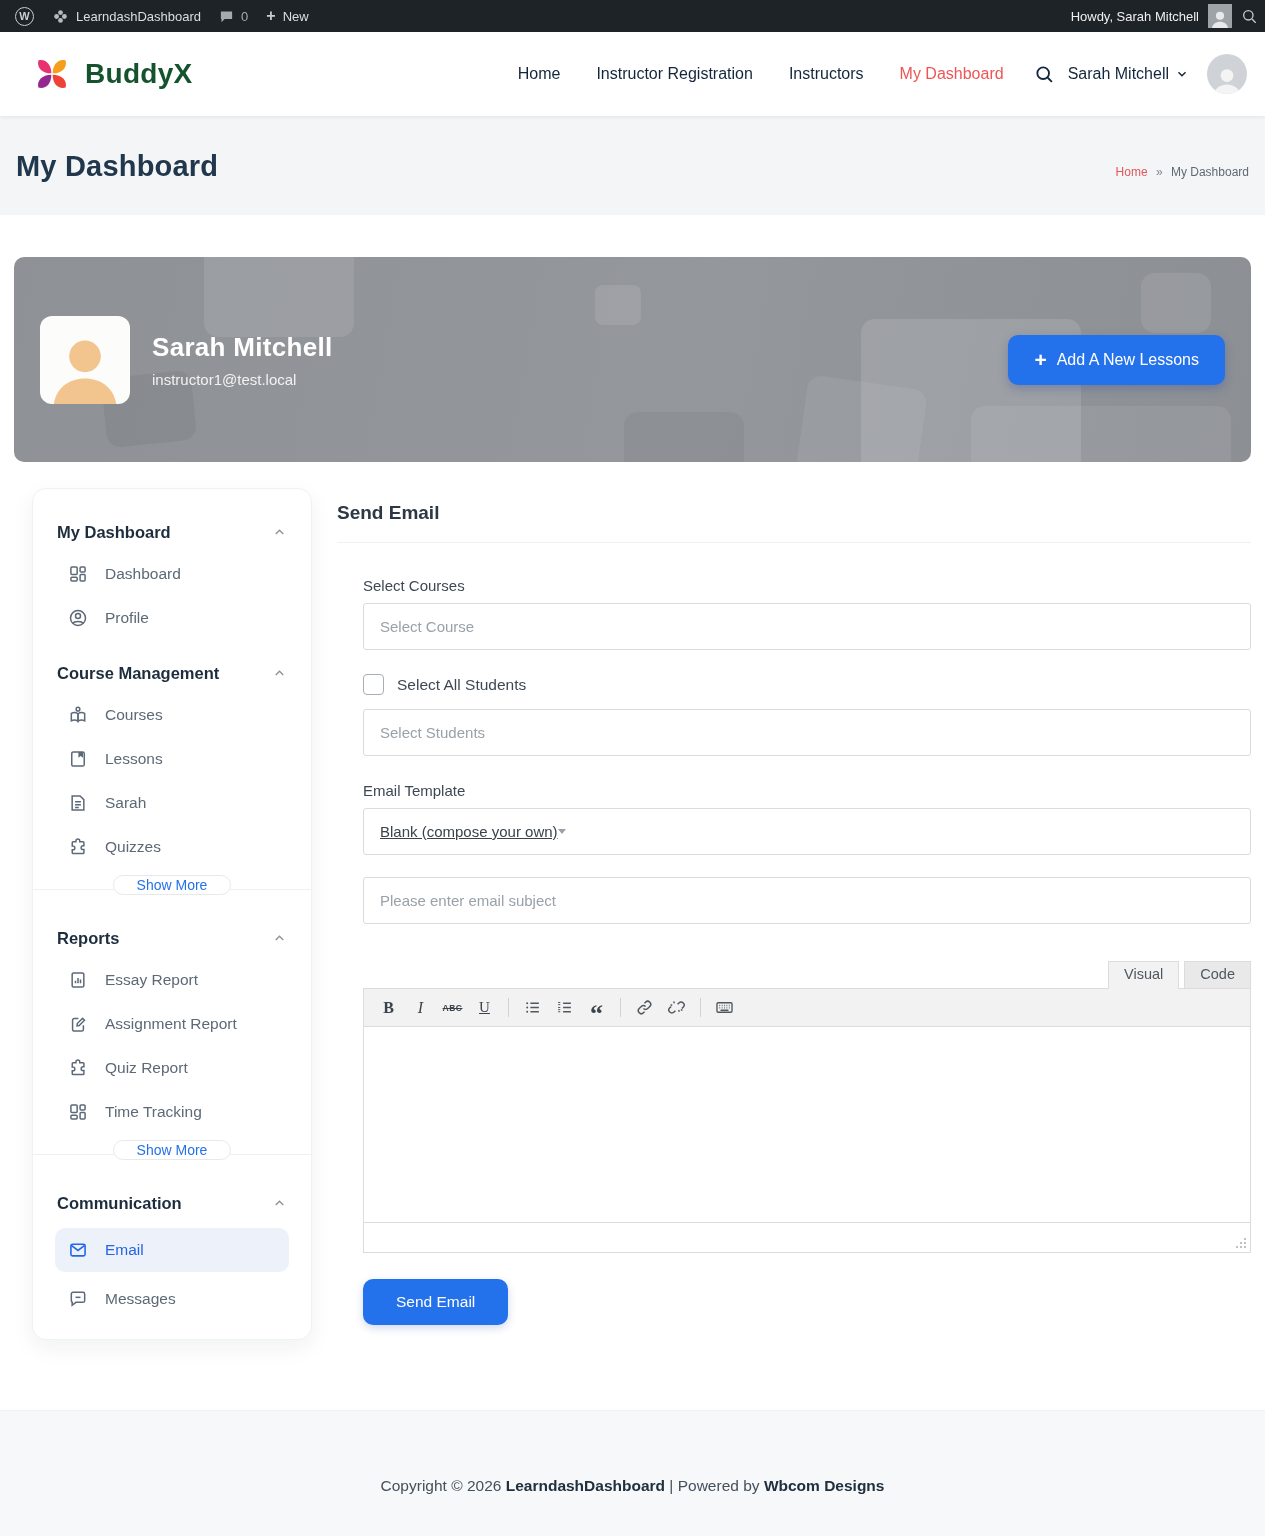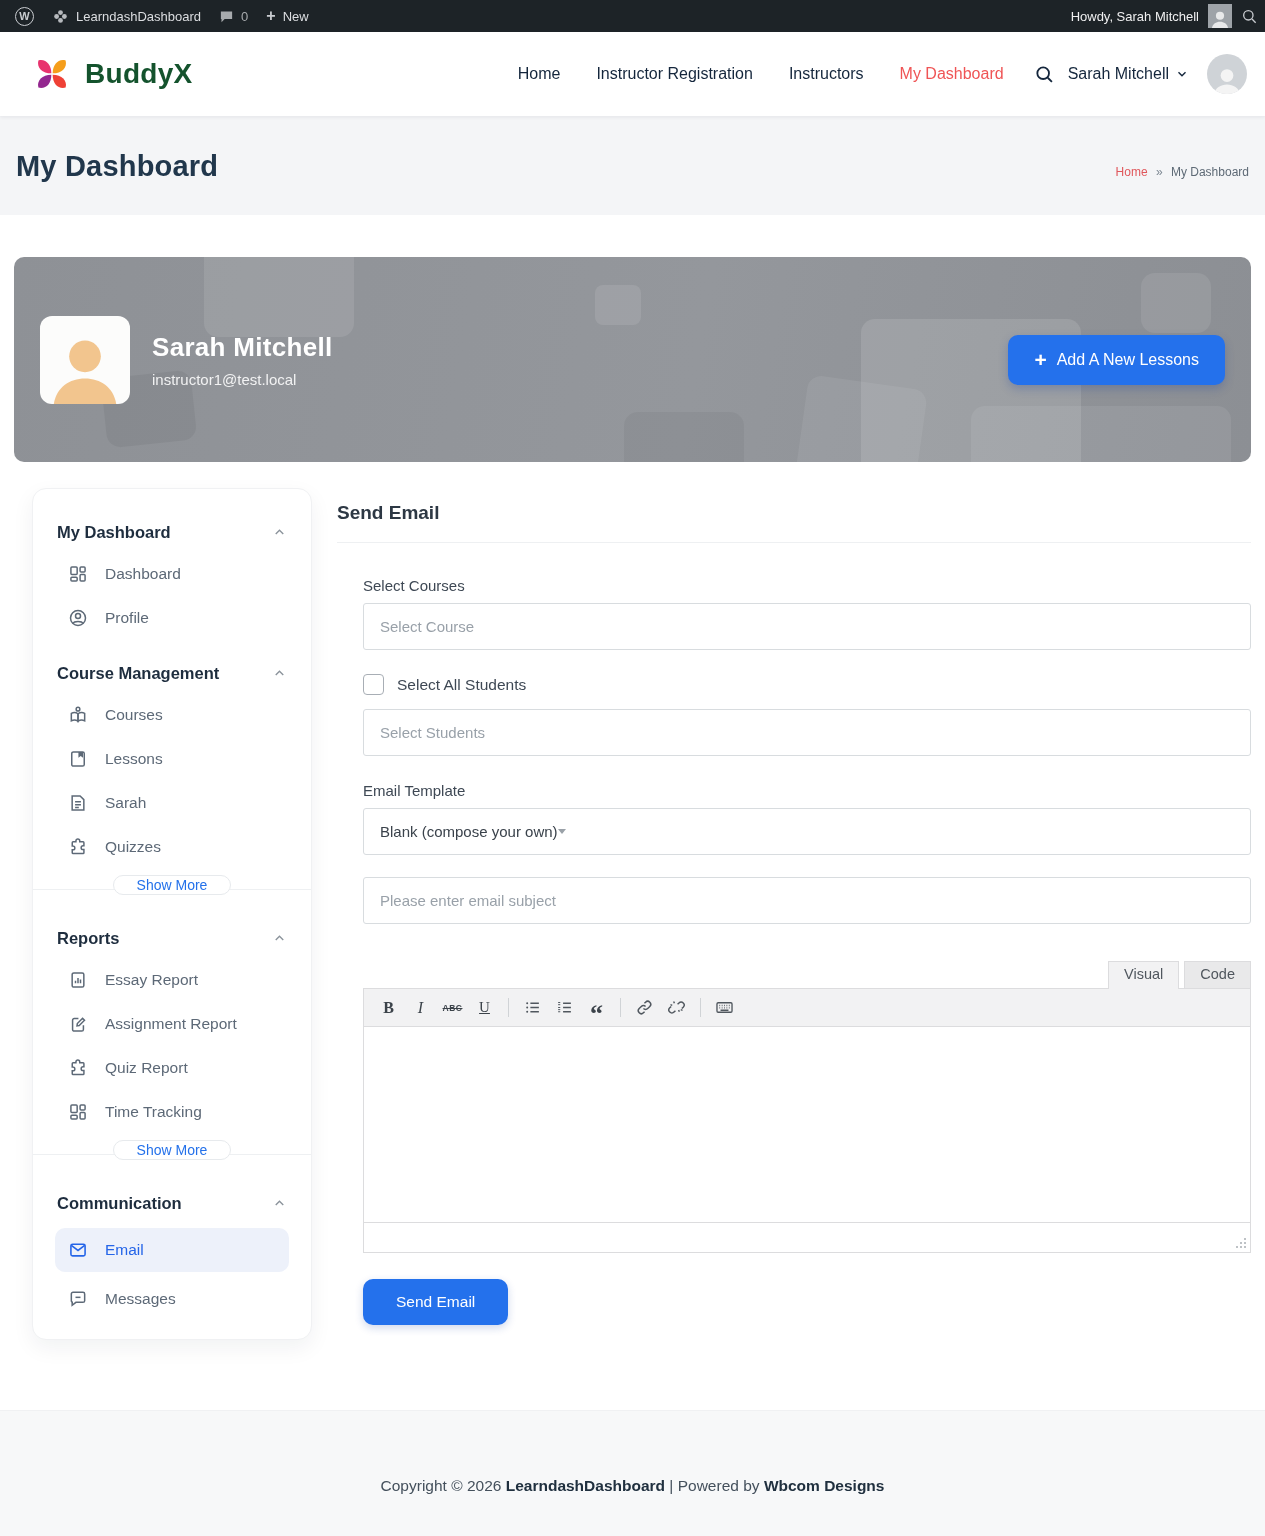--- a/index.html
+++ b/index.html
@@ -131,21 +131,21 @@
     width:100%; height:47px; border:1.2px solid #d8dcdf; border-radius:3px;
     background:#fff; font-size:15px; font-family:inherit; color:#3a424b;
     padding:0 16px; outline:none; display:block;
   }
   .text-input::placeholder { color:#99a1a9; }
   .checkbox-row { display:flex; align-items:center; gap:13px; margin:24px 0 14px; font-size:15.5px; color:#3e4854; }
   .checkbox-row input[type="checkbox"] {
     appearance:none; -webkit-appearance:none; width:21px; height:21px; margin:0;
     border:1.4px solid #a8aeb5; border-radius:4px; background:#fff; cursor:pointer;
   }
-  .select-box { display:flex; align-items:center; cursor:pointer; }
+  .select-box { display:flex; align-items:center; cursor:pointer;text-decoration:underline; }
   .select-caret {
     width:0; height:0; border-left:4.5px solid transparent; border-right:4.5px solid transparent;
     border-top:5.5px solid #9aa1a8; margin-right:2px;
   }
 
   
   .editor { margin-top:36px; }
   .editor-tabs { display:flex; justify-content:flex-end; gap:5px; }
   .ed-tab {
     font-size:14.5px; color:#50575e; background:#e9e9ea;

